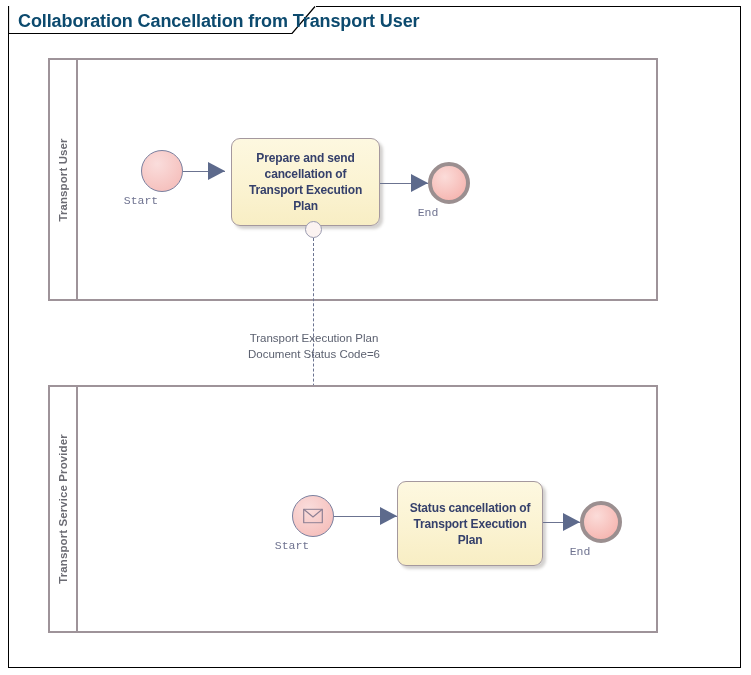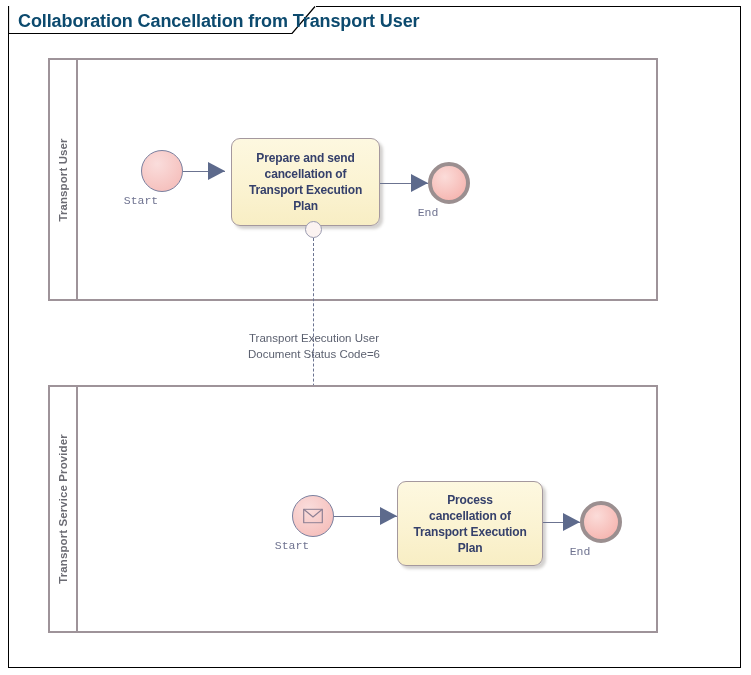--- a/index.html
+++ b/index.html
@@ -155,21 +155,21 @@
     display: flex;
     align-items: center;
     justify-content: center;
     text-align: center;
   }
   .task-label {
     font-size: 12px;
     font-weight: bold;
     color: #35406b;
     line-height: 16px;
-    padding: 0 15px;
+    padding: 0 7px;
     letter-spacing: -0.15px;
   }
 
   
   .seq-line {
     position: absolute;
     height: 1.2px;
     background: #6b7390;
   }
   .seq-arrow {
@@ -235,21 +235,21 @@
   <div class="event-label">End</div>
 </div>
 
 <div class="msg-flow" style="left:313px; top:238px; height:234px;"></div>
 <div class="msg-arrow-wrap" style="left:304px; top:469px;">
   <svg width="20" height="20" viewBox="0 0 20 20">
     <path d="M1.5,1 L18.5,1 L10,16 Z" fill="#fdf2f0" stroke="#6b7390" stroke-width="1.2"></path>
   </svg>
 </div>
 <div class="msg-label" style="left:234px; top:330px; width:160px;">
-  <div>Transport Execution User</div>
+  <div>Transport Execution Plan</div>
   <div>Document Status Code=6</div>
 </div>
 
 <div class="lane" id="lane-service-provider">
   <div class="lane-header">
     <div class="lane-title">Transport Service Provider</div>
   </div>
 </div>
 
 <div class="node" style="left:292px; top:495px;">
@@ -259,21 +259,21 @@
       <path d="M0.7,0.7 L10,8.4 L19.3,0.7" fill="none" stroke="#8e8094" stroke-width="1.2"></path>
     </svg>
   </div>
   <div class="event-label">Start</div>
 </div>
 
 <div class="seq-line" style="left:334px; top:515.5px; width:64px;"></div>
 <div class="seq-arrow" style="left:380px; top:507px;"></div>
 
 <div class="task" style="left:397px; top:481px; width:146px; height:85px;">
-  <span class="task-label">Process cancellation of Transport Execution Plan</span>
+  <span class="task-label">Status cancellation of Transport Execution Plan</span>
 </div>
 
 <div class="seq-line" style="left:543px; top:521.5px; width:38px;"></div>
 <div class="seq-arrow" style="left:563px; top:513px;"></div>
 
 <div class="node" style="left:580px; top:501px;">
   <div class="event event-end"></div>
   <div class="event-label">End</div>
 </div>
 

